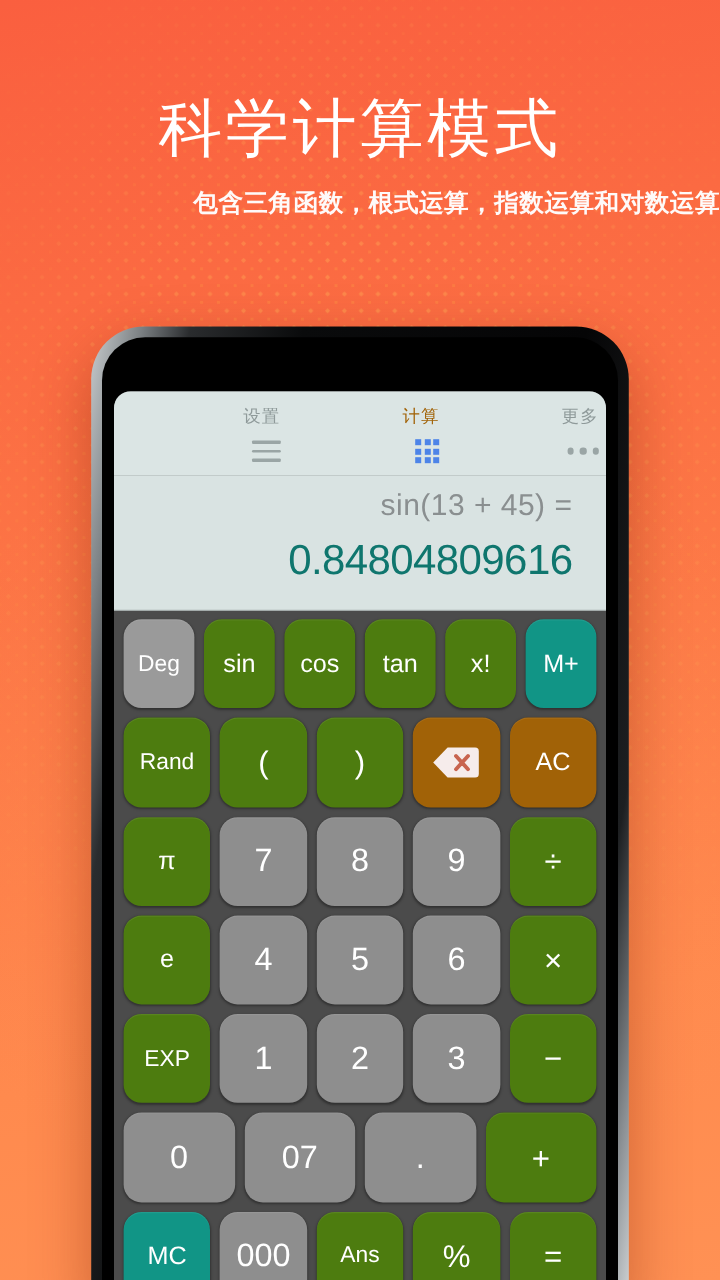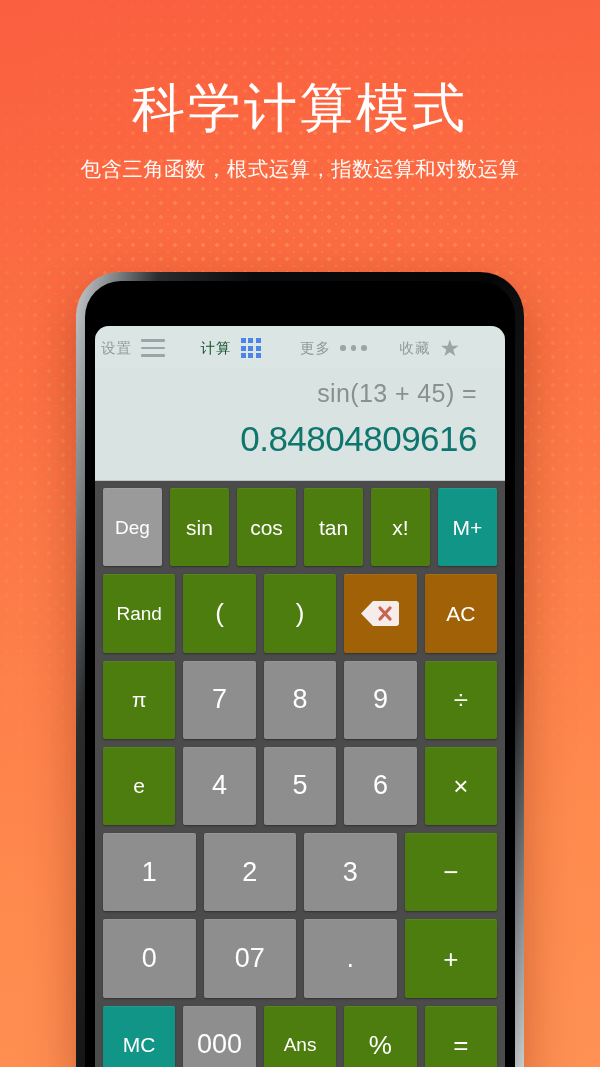--- a/index.html
+++ b/index.html
@@ -59,23 +59,24 @@
     font-size: 53px;
     line-height: 1.12;
     font-weight: 400;
     letter-spacing: 3px;
     margin: 0;
   }
   .subhead {
     margin: 18px 0 0 0;
     color: #ffffff;
     font-size: 20.5px;
-    font-weight: 400;
+    font-weight: 700;
     letter-spacing: 0.4px;
     opacity: 0.97;
+    text-align: right;
   }
 
   
   .phone {
     position: absolute;
     left: 76px;
     top: 272px;
     width: 448px;
     height: 812px;
     border-radius: 44px 44px 0 0;
@@ -109,30 +110,30 @@
   
   .tabbar {
     background: #dbe5e4;
     display: flex;
     padding: 12px 6px 10px 6px;
     flex: 0 0 auto;
   }
   .tab {
     flex: 1;
     display: flex;
-    flex-direction: row;
+    flex-direction: column;
     align-items: flex-end;
     gap: 9px;
   }
   .tab-label {
     font-size: 14.5px;
     color: #8f9a9a;
     letter-spacing: 1px;
   }
-  .tab.active .tab-label { color: #14532d; }
+  .tab.active .tab-label { color: #a16207; }
   .tab-icon {
     height: 20px;
     display: flex;
     align-items: center;
     justify-content: center;
   }
   .ic-hamburger { width: 24px; display: flex; flex-direction: column; gap: 5px; }
   .ic-hamburger i { display: block; height: 2.5px; background: #9aa5a5; border-radius: 1px; }
   .ic-grid { display: grid; grid-template-columns: repeat(3, 5px); grid-template-rows: repeat(3, 5px); gap: 2.5px; }
   .ic-grid i { display: block; background: #4d84e8; }
@@ -178,21 +179,21 @@
   }
   .krow {
     display: flex;
     gap: 8px;
     flex: 1 1 0;
     min-height: 0;
   }
   .key {
     flex: 1 1 0;
     border: 0;
-    border-radius: 2px;
+    border-radius: 15px;
     color: #ffffff;
     font-family: inherit;
     font-size: 22px;
     display: flex;
     align-items: center;
     justify-content: center;
     padding: 0;
     box-shadow: 0 1px 2px rgba(0,0,0,0.35), inset 0 1px 0 rgba(255,255,255,0.07);
     cursor: pointer;
     user-select: none;
@@ -260,26 +261,20 @@
           <div class="tab">
             <span class="tab-label">更多</span>
             <span class="tab-icon">
               <span class="ic-dots">
                   <i></i>
                   <i></i>
                   <i></i>
                 </span>
             </span>
           </div>
-          <div class="tab">
-            <span class="tab-label">收藏</span>
-            <span class="tab-icon">
-              <span class="ic-star">★</span>
-            </span>
-          </div>
         </div>
 
         <div class="display">
           <div class="expression">sin(13 + 45) =</div>
           <div class="result">0.84804809616</div>
         </div>
 
         <div class="keypad" id="keypad">
             <div class="krow">
               <button class="key k-light k-sm">
@@ -351,20 +346,23 @@
                 <span>5</span>
               </button>
               <button class="key k-num k-num">
                 <span>6</span>
               </button>
               <button class="key k-dark k-op">
                 <span>×</span>
               </button>
             </div>
             <div class="krow">
+              <button class="key k-dark k-sm">
+                <span>EXP</span>
+              </button>
               <button class="key k-num k-num">
                 <span>1</span>
               </button>
               <button class="key k-num k-num">
                 <span>2</span>
               </button>
               <button class="key k-num k-num">
                 <span>3</span>
               </button>
               <button class="key k-dark k-op">

